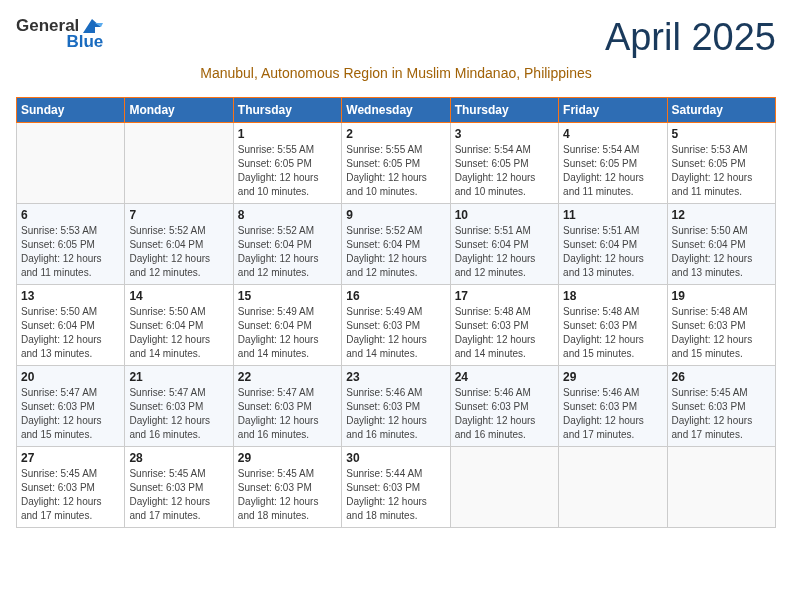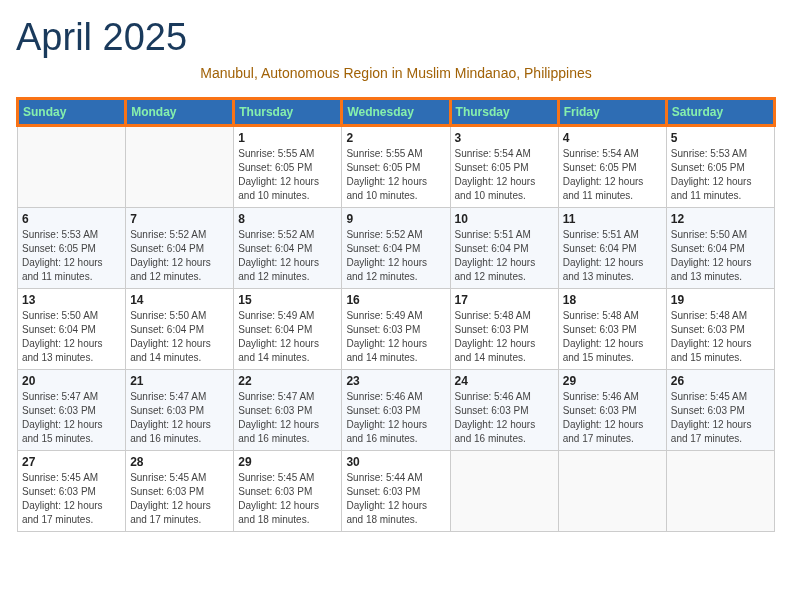--- a/index.html
+++ b/index.html
@@ -44,26 +44,26 @@
       margin-bottom: 16px;
       font-weight: 500;
     }
     .calendar {
       width: 100%;
       border-collapse: collapse;
       font-size: 11px;
     }
     .calendar th {
       background-color: #2e6db4;
-      color: #86efac;
+      color: #ffffff;
       padding: 5px 4px;
       text-align: left;
       font-size: 12px;
       font-weight: bold;
-      border: 3px solid #f97316;
+      border: 1px solid #f97316;
     }
     .calendar td {
       border: 1px solid #ccc;
       vertical-align: top;
       padding: 4px 4px;
       width: 108px;
       min-height: 80px;
       background: #fff;
     }
     .calendar tr:nth-child(even) td {
@@ -81,20 +81,32 @@
       line-height: 1.4;
     }
     .empty-cell {
       background: #f9f9f9 !important;
     }
   </style>
 </head>
 <body>
 
 <div class="header-area">
+  <div class="logo">
+    <div style="display:flex; flex-direction:column; align-items:center;">
+      <span style="display:flex; align-items:center; gap:2px;">
+        <span class="logo-text-general">General</span>
+        <svg width="22" height="18" viewBox="0 0 22 18">
+          <polygon points="2,16 11,2 20,10 14,10 14,16" fill="#1a6bbf"></polygon>
+          <polygon points="14,6 20,10 22,6" fill="#5aabee"></polygon>
+        </svg>
+      </span>
+      <span class="logo-text-blue" style="margin-top:-4px; align-self:flex-end;">Blue</span>
+    </div>
+  </div>
   <div class="month-title">April 2025</div>
 </div>
 
 <div class="subtitle">Manubul, Autonomous Region in Muslim Mindanao, Philippines</div>
 
 <table class="calendar">
   <thead>
     <tr>
     <th>Sunday</th>
         <th>Monday</th>

